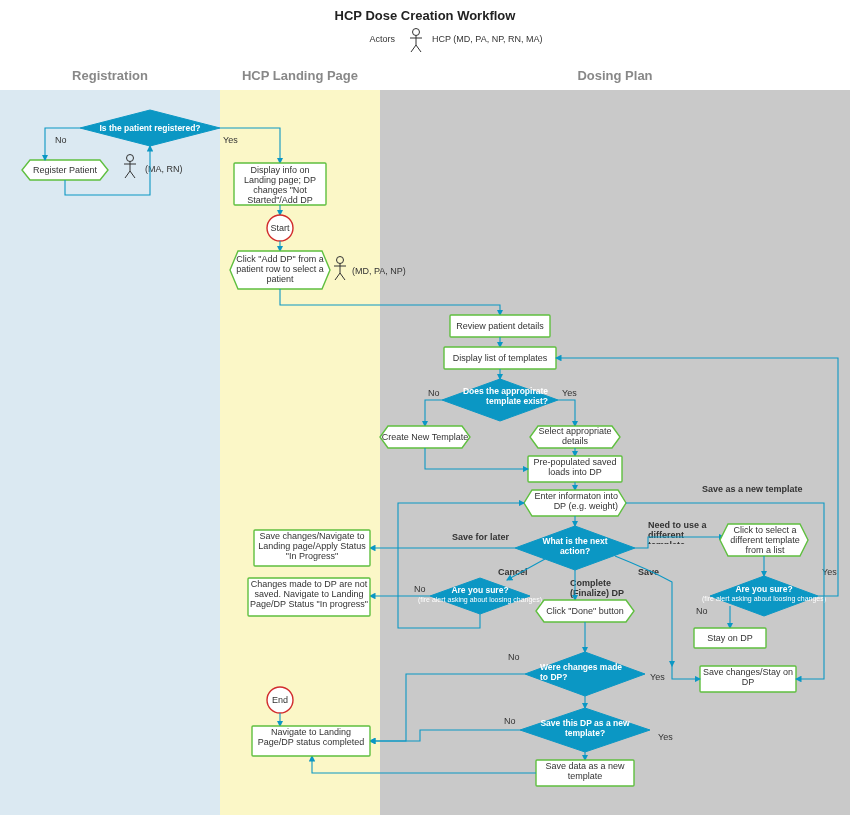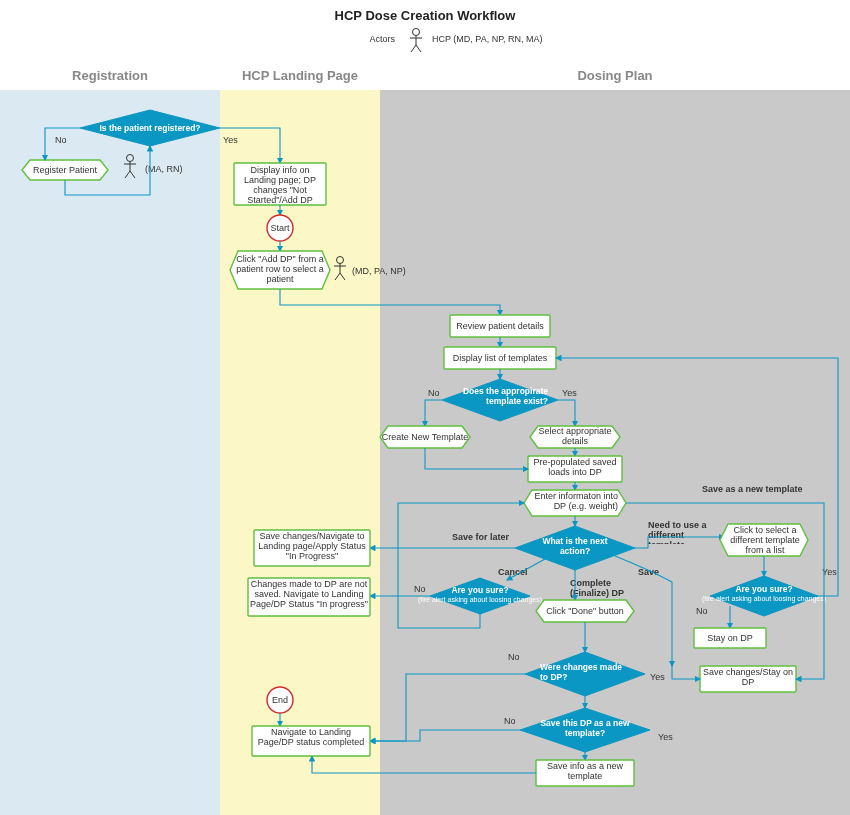--- a/index.html
+++ b/index.html
@@ -229,21 +229,21 @@
     <polygon class="diamond" points="585,708 650,730 585,752 520,730"></polygon>
     <foreignObject x="538" y="718" width="94" height="24"><div xmlns="http://www.w3.org/1999/xhtml" style="font:8.5px Arial;font-weight:600;text-align:center;color:#fff">Save this DP as a new template?</div></foreignObject>
   </g>
   <text x="504" y="724" class="small">No</text>
   <text x="658" y="740" class="small">Yes</text>
   <path class="conn" d="M520,730 H420 V741 H370" marker-end="url(#ah)"></path>
   <path class="conn" d="M585,752 V760" marker-end="url(#ah)"></path>
 
   <g>
     <rect class="proc" x="536" y="760" width="98" height="26" rx="1"></rect>
-    <foreignObject x="538" y="761" width="94" height="24"><div xmlns="http://www.w3.org/1999/xhtml" style="font:9px Arial;text-align:center;color:#333">Save info as a new template</div></foreignObject>
+    <foreignObject x="538" y="761" width="94" height="24"><div xmlns="http://www.w3.org/1999/xhtml" style="font:9px Arial;text-align:center;color:#333">Save data as a new template</div></foreignObject>
   </g>
   <path class="conn" d="M536,773 H312 V756" marker-end="url(#ah)"></path>
 
   <g>
     <circle class="term" cx="280" cy="700" r="13"></circle>
     <text x="280" y="703" text-anchor="middle" class="small">End</text>
   </g>
   <path class="conn" d="M280,713 V726" marker-end="url(#ah)"></path>
 
   <g>

